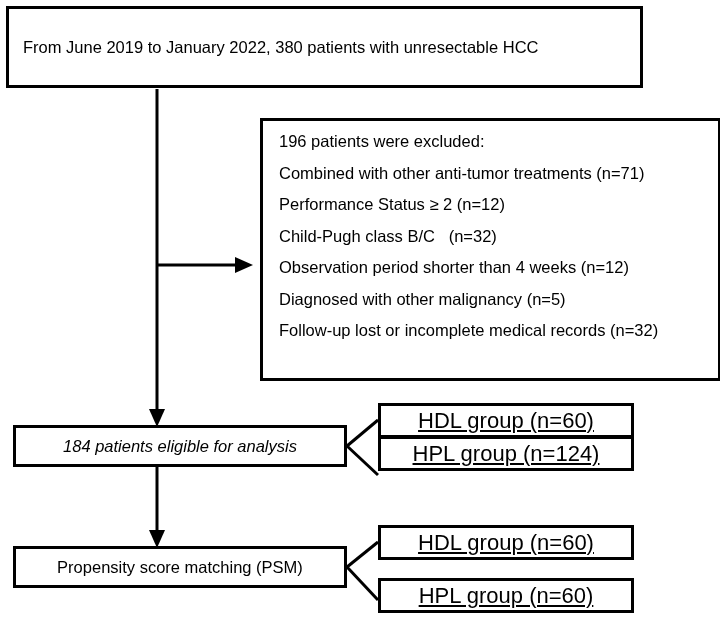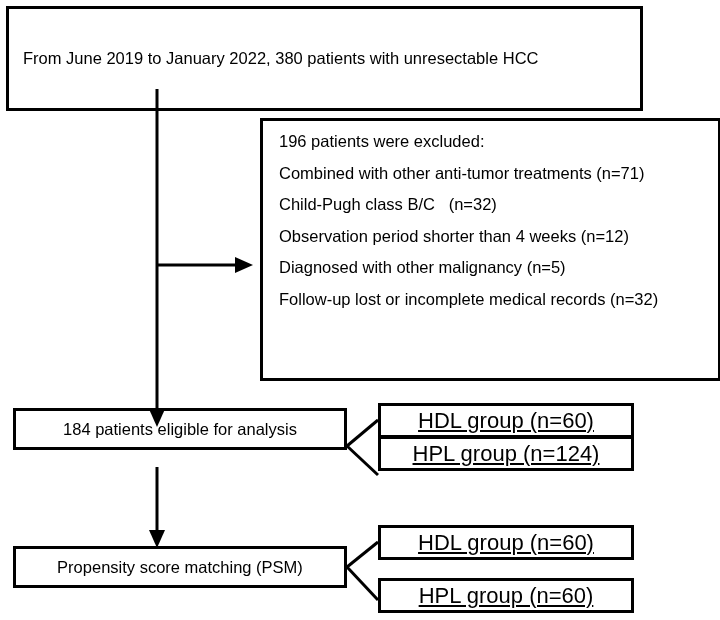--- a/index.html
+++ b/index.html
@@ -30,21 +30,21 @@
     line-height: 1.0;
     white-space: pre;
     color: #000000;
   }
 
   
   #box-enrollment {
     left: 6px;
     top: 6px;
     width: 637px;
-    height: 105px;
+    height: 82px;
     padding: 0 0 0 14px;
   }
   #box-enrollment .box-line { margin: 7px 0; }
 
   
   #box-exclusions {
     left: 260px;
     top: 118px;
     width: 461px;
     height: 263px;
@@ -55,21 +55,21 @@
   #box-exclusions .box-line:first-child { padding-top: 12px; }
 
   
   .center-box {
     left: 13px;
     width: 334px;
     height: 42px;
     align-items: center;
     justify-content: center;
   }
-  #box-eligible { top: 408px; }
+  #box-eligible { top: 425px; font-style: italic; }
   #box-psm { top: 546px; }
   .center-box .box-line { margin: 0; }
 
   
   .group-box {
     left: 378px;
     width: 256px;
     height: 35px;
     align-items: center;
     justify-content: center;
@@ -101,20 +101,21 @@
 
 <div id="canvas">
 
   <div class="box" id="box-enrollment">
     <div class="box-line">From June 2019 to January 2022, 380 patients with unresectable HCC</div>
   </div>
 
   <div class="box" id="box-exclusions">
     <div class="box-line">196 patients were excluded:</div>
     <div class="box-line">Combined with other anti-tumor treatments (n=71)</div>
+    <div class="box-line">Performance Status ≥ 2 (n=12)</div>
     <div class="box-line">Child-Pugh class B/C   (n=32)</div>
     <div class="box-line">Observation period shorter than 4 weeks (n=12)</div>
     <div class="box-line">Diagnosed with other malignancy (n=5)</div>
     <div class="box-line">Follow-up lost or incomplete medical records (n=32)</div>
   </div>
 
   <div class="box center-box" id="box-eligible">
     <div class="box-line">184 patients eligible for analysis</div>
   </div>
 

